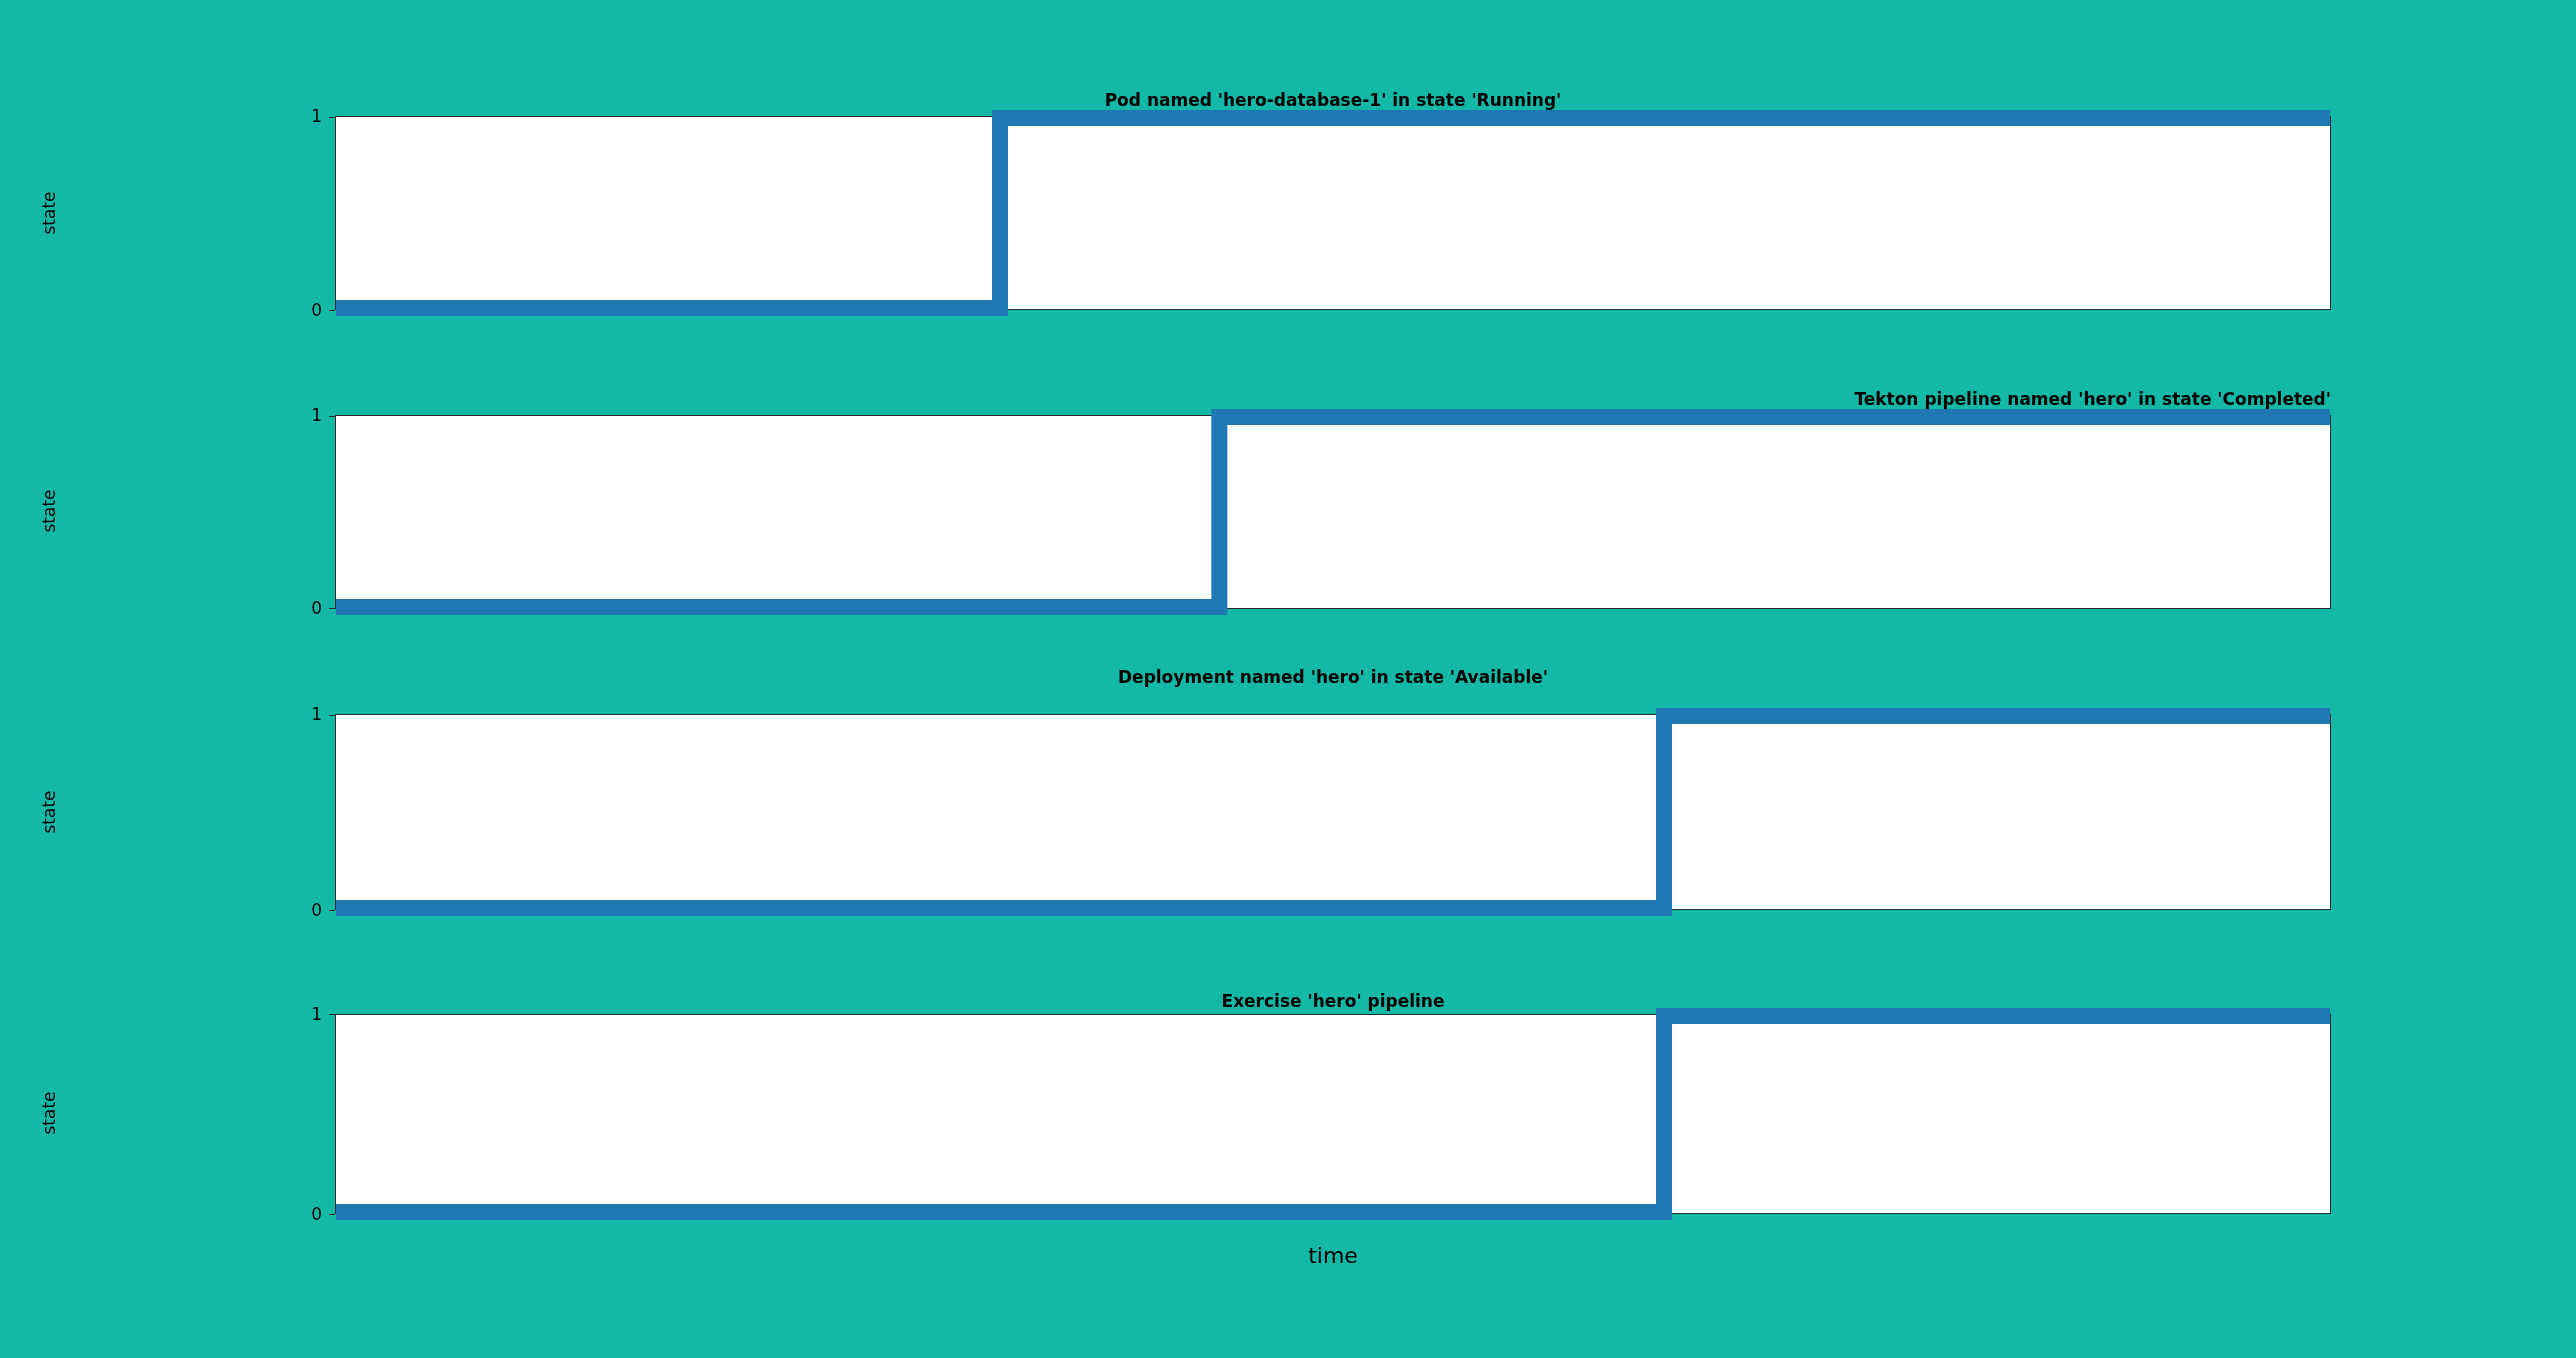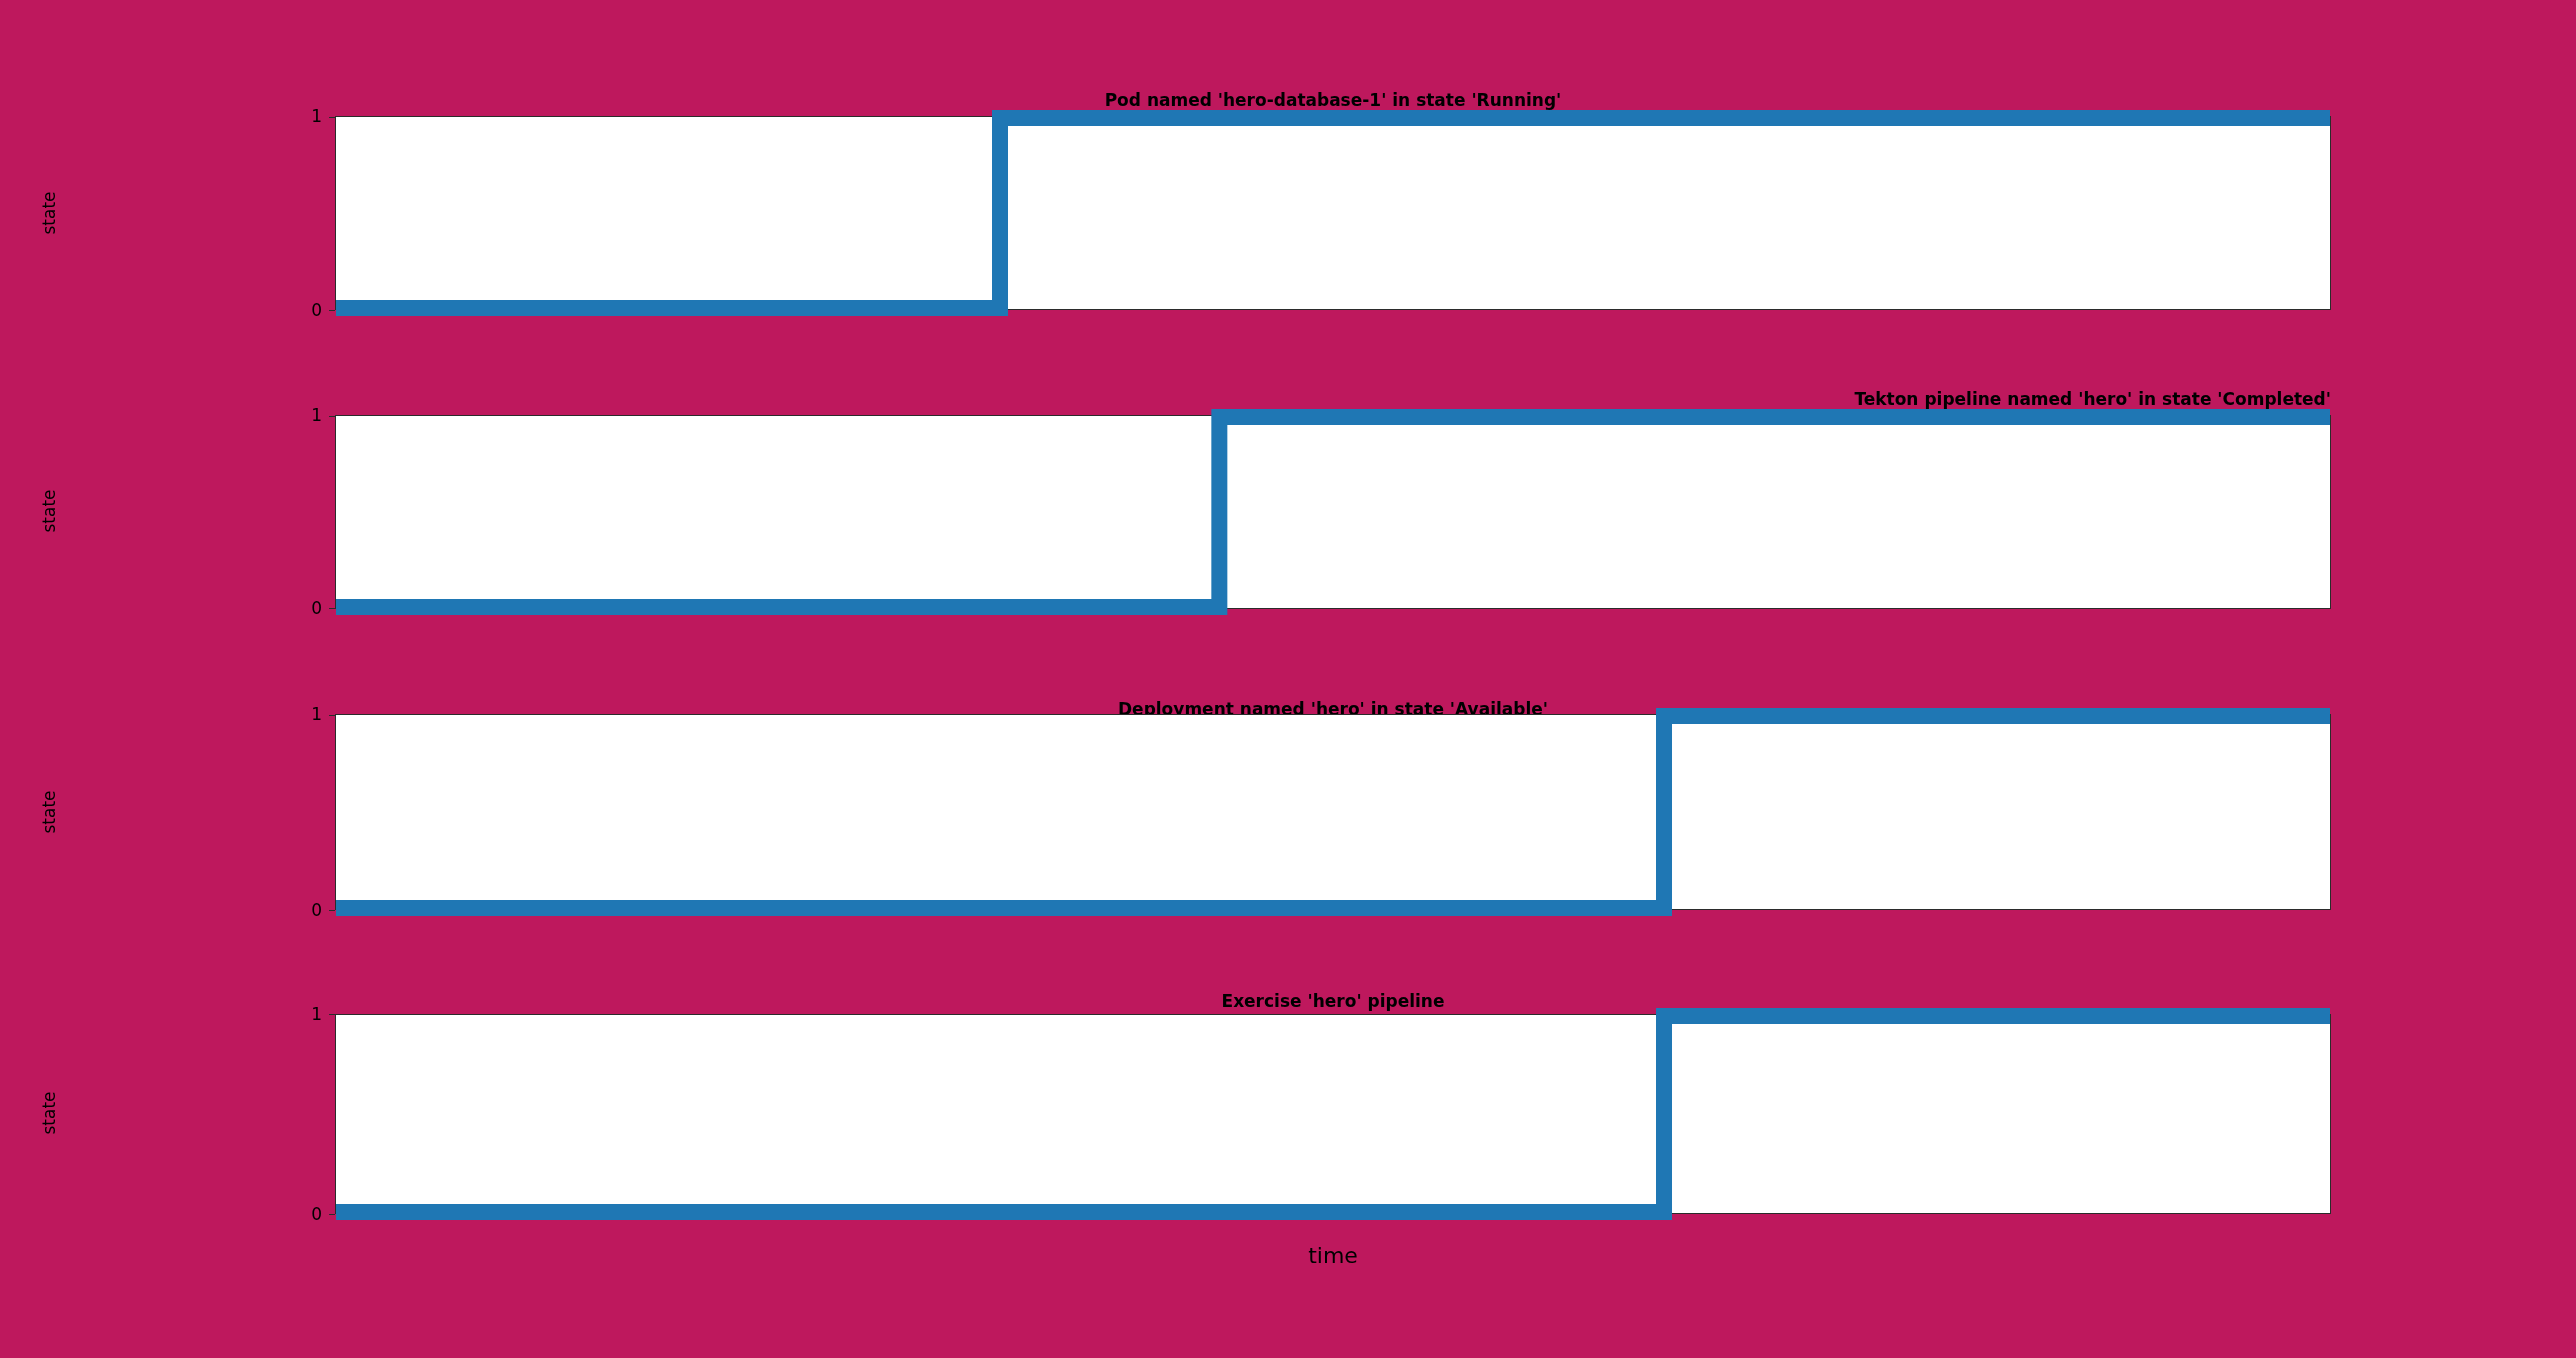--- a/index.html
+++ b/index.html
@@ -11,21 +11,21 @@
     width: 2576px;
     height: 1358px;
     font-family: "DejaVu Sans", sans-serif;
     -webkit-font-smoothing: antialiased;
   }
 
   #figure {
     position: relative;
     width: 2576px;
     height: 1358px;
-    background: #be185d;
+    background: #14b8a6;
     overflow: hidden;
   }
 
   
   .subplot {
     position: absolute;
     left: 0;
     width: 2576px;
   }
 
@@ -143,21 +143,21 @@
     <div class="ylabel" style="top:501px; left:-14px;">state</div>
 
     <div class="axes" style="top:415px; height:194px;">
       <svg class="stepsvg" viewBox="0 0 1000 1000" preserveAspectRatio="none">
         <polyline fill="none" stroke="#1f77b4" stroke-width="16" vector-effect="non-scaling-stroke" points="0.0,995.0 443.0,995.0 443.0,5.0 1000.0,5.0"></polyline>
       </svg>
     </div>
   </div>
 
   <div class="subplot" style="top:0px;">
-    <div class="subplot-title" style="top:667px;margin-top:32px;">Deployment named 'hero' in state 'Available'</div>
+    <div class="subplot-title" style="top:667px;">Deployment named 'hero' in state 'Available'</div>
 
     <div class="ytick-wrap" style="top:706px;">1</div>
     <div class="tickmark" style="top:715px;"></div>
 
     <div class="ytick-wrap" style="top:902px;">0</div>
     <div class="tickmark" style="top:910px;"></div>
 
     <div class="ylabel" style="top:802px; left:-14px;">state</div>
 
     <div class="axes" style="top:714px; height:196px;">

